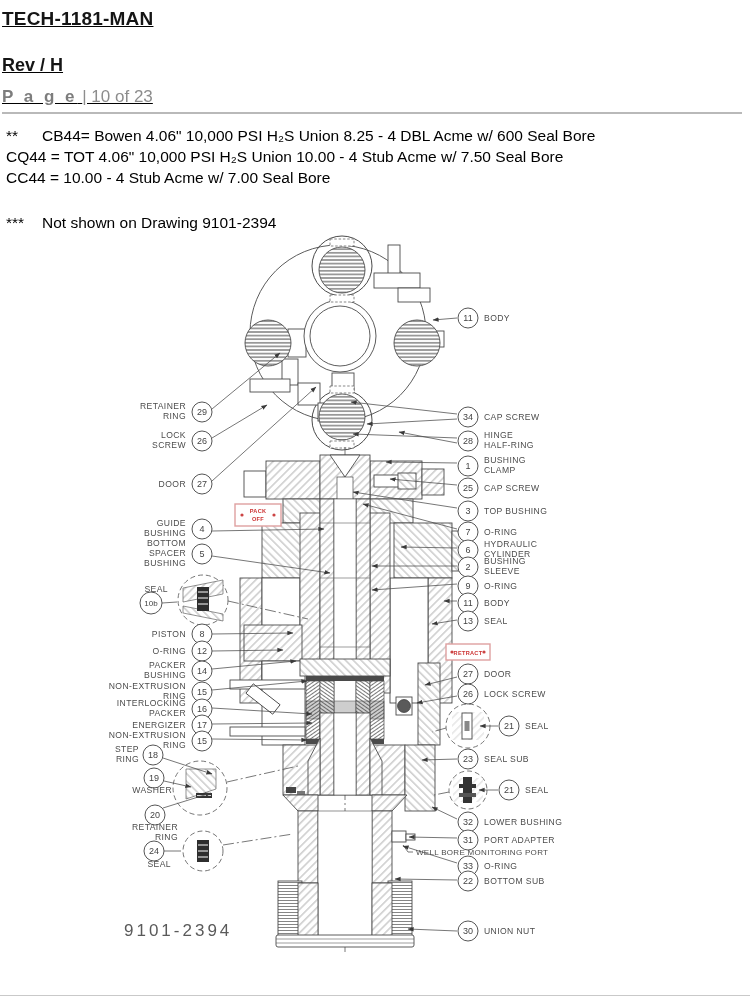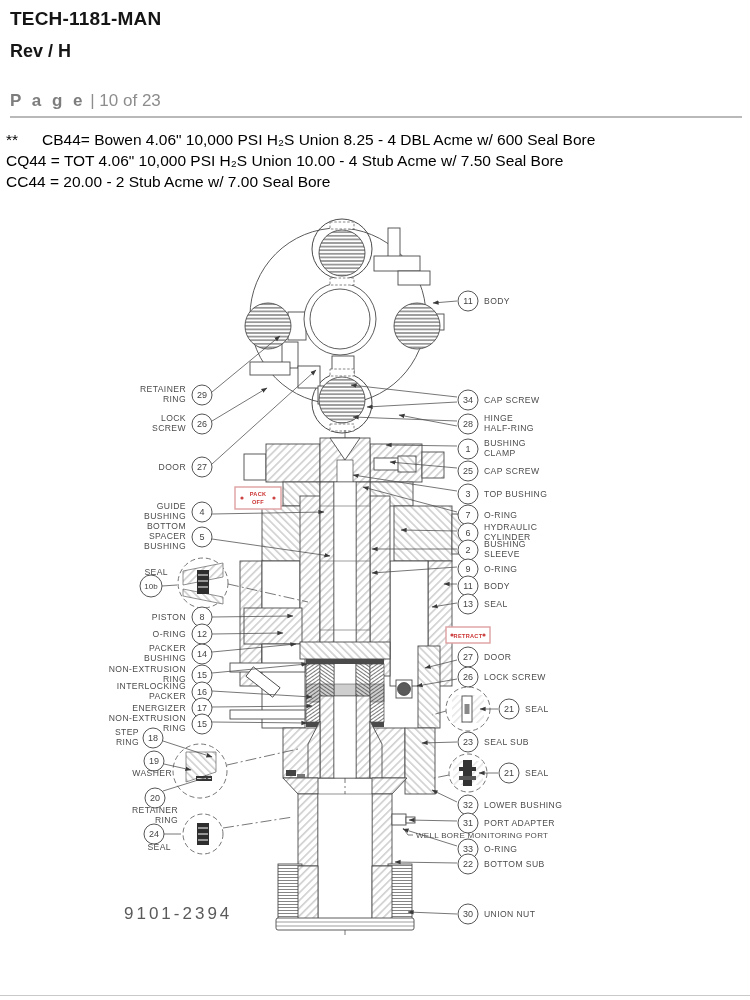--- a/index.html
+++ b/index.html
@@ -1,20 +1,20 @@
 <!DOCTYPE html>
 <html><head>
 <meta charset="utf-8">
 <style>
   html,body{margin:0;padding:0;background:#fff;}
   body{width:750px;height:1000px;font-family:"Liberation Sans",sans-serif;position:relative;overflow:hidden;}
-  .header{padding:8px 8px 0 10px;}
+  .header{padding:8px 8px 0 2px;text-decoration:underline;}
   .doc-id{font-size:19px;font-weight:bold;color:#151515;letter-spacing:0.2px;}
-  .rev{font-size:18px;font-weight:bold;color:#151515;margin-top:11px;}
-  .pageline{margin-top:29px;padding-bottom:5px;border-bottom:2px solid #b9b9b9;font-size:17px;color:#8d8d8d;}
+  .rev{font-size:18px;font-weight:bold;color:#151515;margin-top:25px;}
+  .pageline{margin-top:11px;padding-bottom:5px;border-bottom:2px solid #b9b9b9;font-size:17px;color:#8d8d8d;}
   .pageword{font-weight:bold;letter-spacing:3px;color:#7d7d7d;}
   .pagerest{color:#8d8d8d;font-weight:normal;}
   .notes{padding:11px 6px 0 6px;font-size:15.5px;color:#000;}
   .note-row{line-height:21px;white-space:pre-wrap;}
   .note-row .mk{display:inline-block;width:36px;}
   .note-gap{height:24px;}
   svg text{font-family:"Liberation Sans",sans-serif;}
   .bal{fill:#fff;stroke:#555;stroke-width:1;}
   .bn{font-size:9px;fill:#444;text-anchor:middle;}
   .lb{font-size:8.6px;fill:#4c4c4c;letter-spacing:0.4px;}
@@ -41,22 +41,23 @@
 
 <div class="header">
   <div class="doc-id">TECH-1181-MAN</div>
   <div class="rev">Rev / H</div>
   <div class="pageline"><span class="pageword">P a g e</span> <span class="pagerest">| 10 of 23</span></div>
 </div>
 
 <div class="notes">
   <div class="note-row"><span class="mk">**</span><span>CB44= Bowen 4.06" 10,000 PSI H₂S Union 8.25 - 4 DBL Acme w/ 600 Seal Bore</span></div>
   <div class="note-row"><span>CQ44 = TOT 4.06" 10,000 PSI H₂S Union 10.00 - 4 Stub Acme w/ 7.50 Seal Bore</span></div>
-  <div class="note-row"><span>CC44 = 20.00 - 2 Stub Acme w/ 7.00 Seal Bore</span></div>
+  <div class="note-row"><span>CC44 = 10.00 - 4 Stub Acme w/ 7.00 Seal Bore</span></div>
   <div class="note-gap"></div>
+  <div class="note-row"><span class="mk">***</span><span>Not shown on Drawing 9101-2394</span></div>
 </div>
 
 <svg class="drawing" width="750" height="745" viewBox="0 0 750 745">
   <defs>
     <pattern id="h1" width="5.5" height="5.5" patternUnits="userSpaceOnUse" patternTransform="rotate(45)">
         <rect width="5.5" height="5.5" fill="#fff"></rect>
         <line x1="2.7" y1="-1" x2="2.7" y2="6.5" stroke="#8f8f8f" stroke-width="0.7"></line>
       </pattern>
     <pattern id="h2" width="5.5" height="5.5" patternUnits="userSpaceOnUse" patternTransform="rotate(-45)">
         <rect width="5.5" height="5.5" fill="#fff"></rect>

